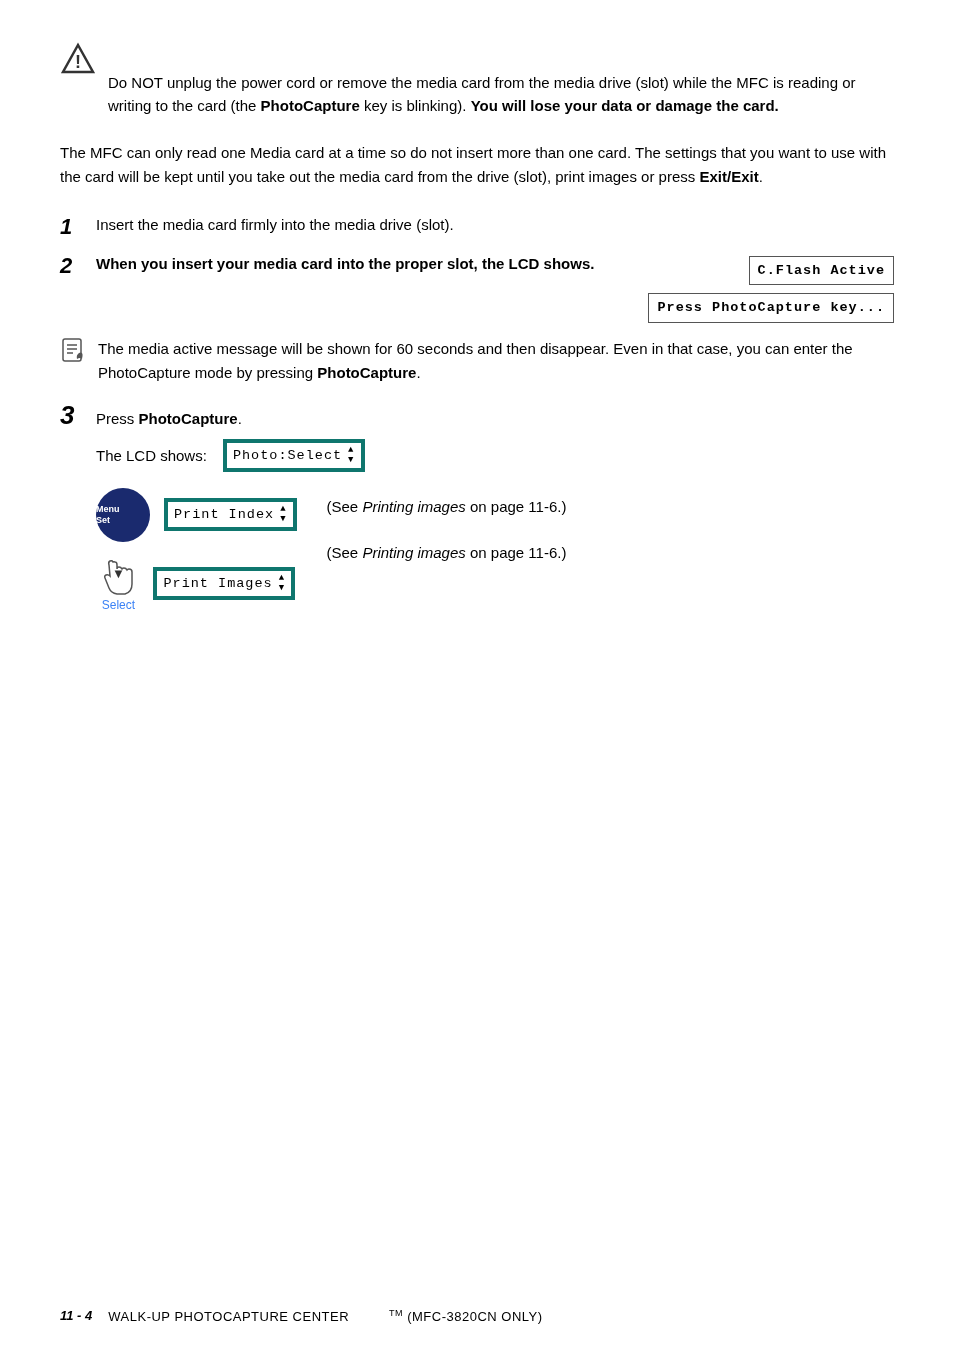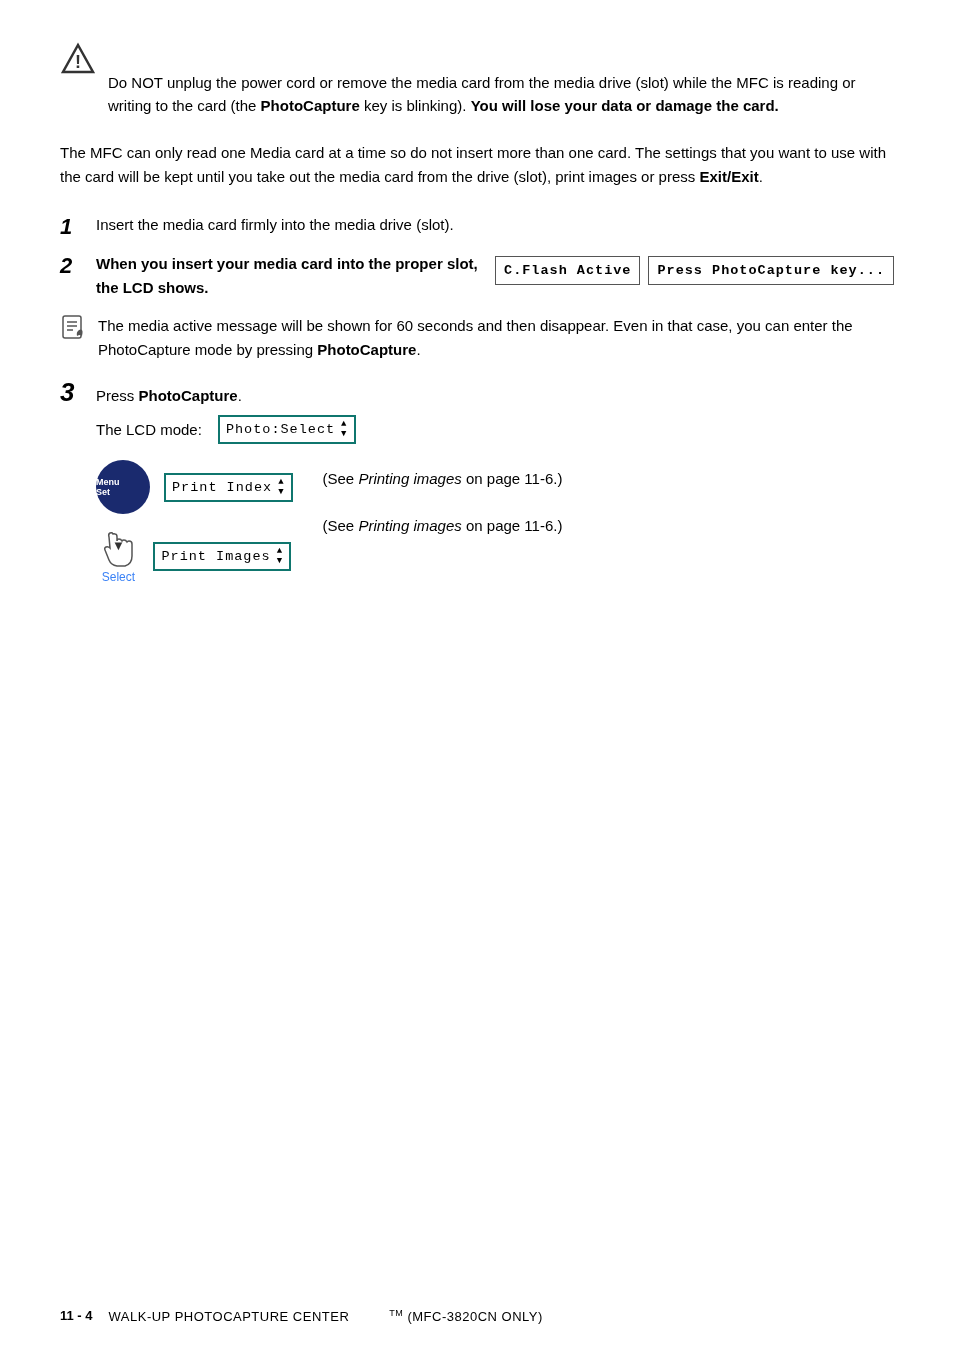--- a/index.html
+++ b/index.html
@@ -75,21 +75,21 @@
       font-size: 13.5px;
       padding: 3px 8px;
       background: #fff;
       white-space: nowrap;
       letter-spacing: 1px;
     }
 
     .lcd-with-arrows {
       display: inline-flex;
       align-items: center;
-      border: 2px solid #0f766e;
+      border: 4px solid #0f766e;
       font-family: 'Courier New', Courier, monospace;
       font-size: 13.5px;
       padding: 3px 6px;
       background: #fff;
       white-space: nowrap;
       letter-spacing: 1px;
       gap: 6px;
     }
 
     .arrow-block {
@@ -106,21 +106,21 @@
       display: flex;
       align-items: flex-start;
       justify-content: space-between;
       font-weight: bold;
     }
     .step2-text {
       flex: 1;
     }
     .step2-lcd {
       display: flex;
-      flex-direction: row;
+      flex-direction: column;
       align-items: flex-end;
       gap: 8px;
       padding-top: 4px;
       min-width: 220px;
     }
 
     
     .note-block {
       display: flex;
       align-items: flex-start;
@@ -215,20 +215,21 @@
       bottom: 28px;
       left: 0;
       width: 954px;
       display: flex;
       align-items: center;
       padding: 0 60px;
       font-size: 13px;
     }
     .footer-page {
       font-weight: bold;
+      font-style: italic;
     }
     .footer-title {
       margin-left: 16px;
       font-size: 13px;
       letter-spacing: 0.5px;
     }
     .footer-tm {
       font-size: 9px;
       vertical-align: super;
       margin-left: 40px;
@@ -290,21 +291,21 @@
 
   <div class="step3-block">
     <div class="step3-header">
       <div class="step-number step-number-large">3</div>
       <div class="step-content">
         <span>Press </span><strong>PhotoCapture</strong><span>.</span>
       </div>
     </div>
 
     <div class="step3-lcd-row">
-      <span>The LCD mode:</span>
+      <span>The LCD shows:</span>
       <div class="lcd-with-arrows">
         <span>Photo:Select</span>
         <div class="arrow-block">
           <span>▲</span>
           <span>▼</span>
         </div>
       </div>
     </div>
 
     <div class="diagram-area">

